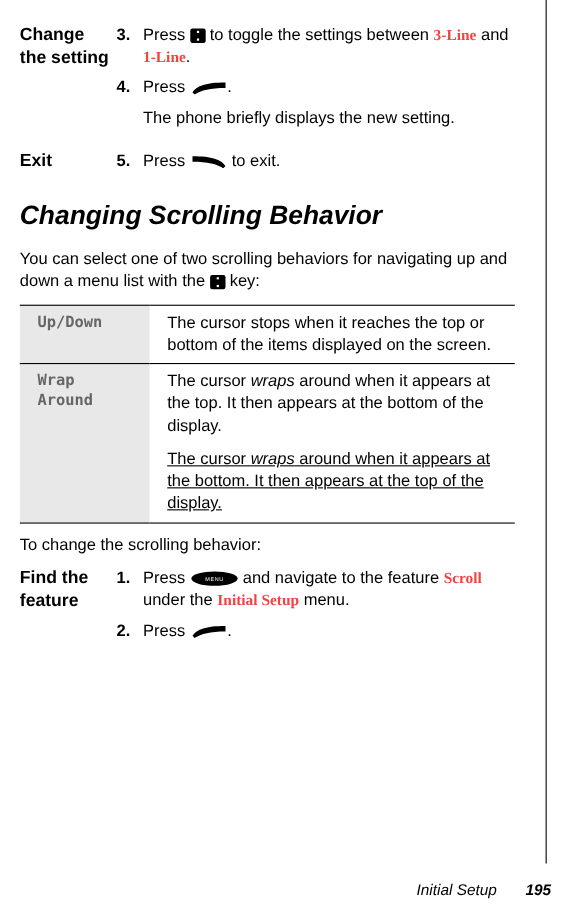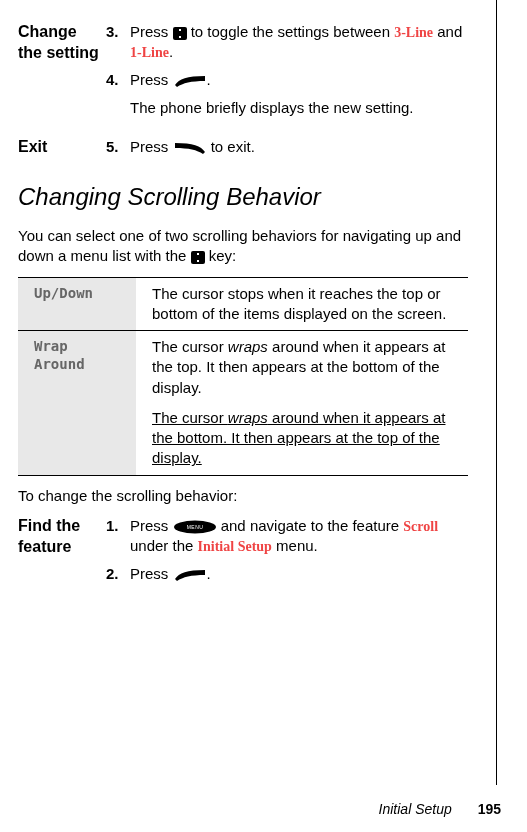--- a/index.html
+++ b/index.html
@@ -67,21 +67,21 @@
 
   .mono {
     font-family: Liberation Serif, serif;
     font-weight: bold;
     font-size: 14px;
     color: #ef4444;
   }
 
   .heading {
     font-family: Arial, Helvetica, sans-serif;
-    font-weight: normal;
+    font-weight: bold;
     font-style: italic;
     font-size: 24px;
     margin: 16px 0 14px 0;
   }
 
   .para {
     font-size: 15px;
     margin-bottom: 10px;
     line-height: 1.35;
   }
@@ -137,20 +137,21 @@
     position: absolute;
     bottom: 14px;
     right: 26px;
     font-size: 14px;
   }
   .footer .section {
     font-style: italic;
   }
   .footer .pg {
     font-weight: bold;
+    font-style: italic;
     margin-left: 22px;
   }
 </style>
 </head>
 <body>
 
 <div class="page">
   <div class="right-rule"></div>
   <div class="content">
 

